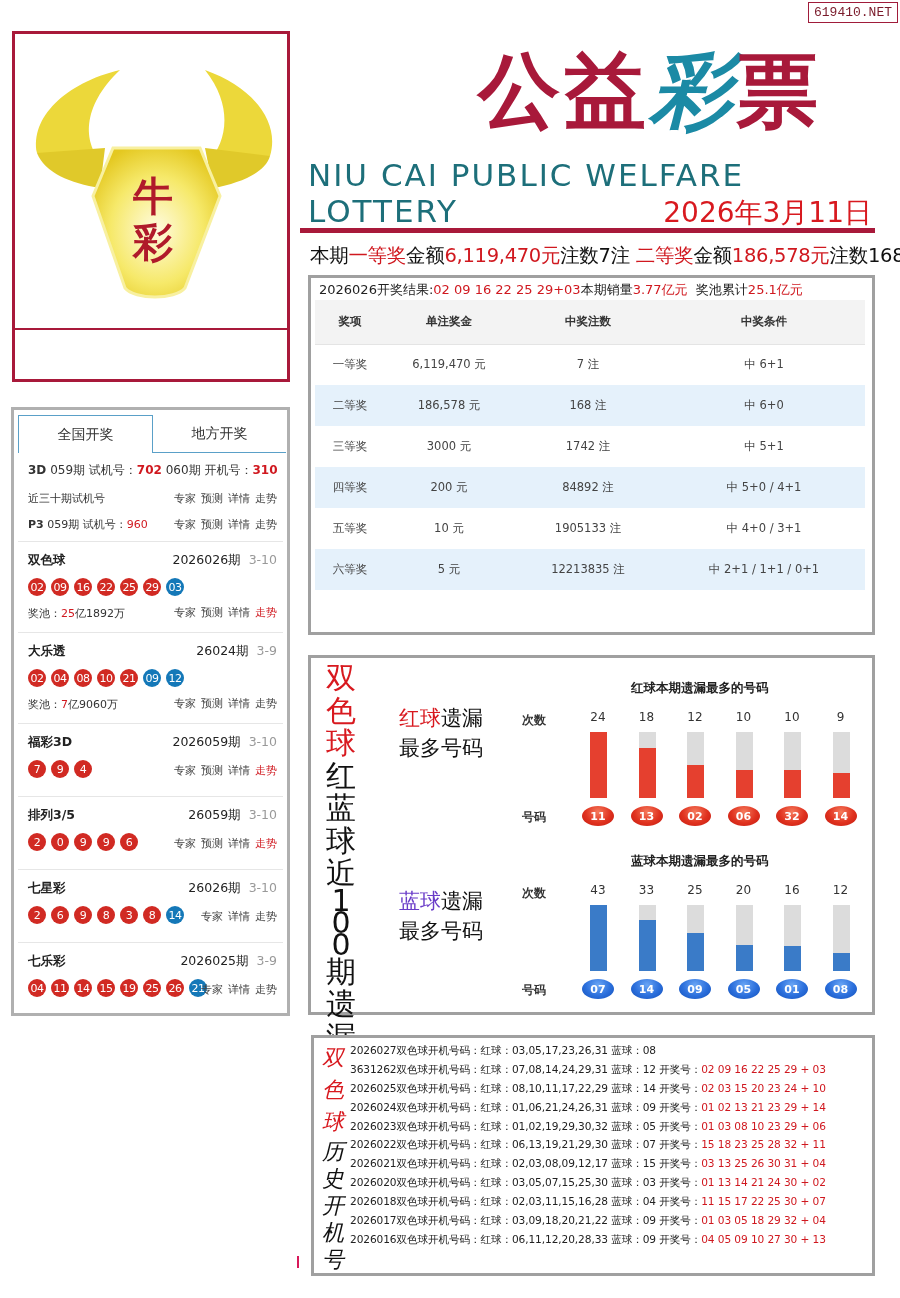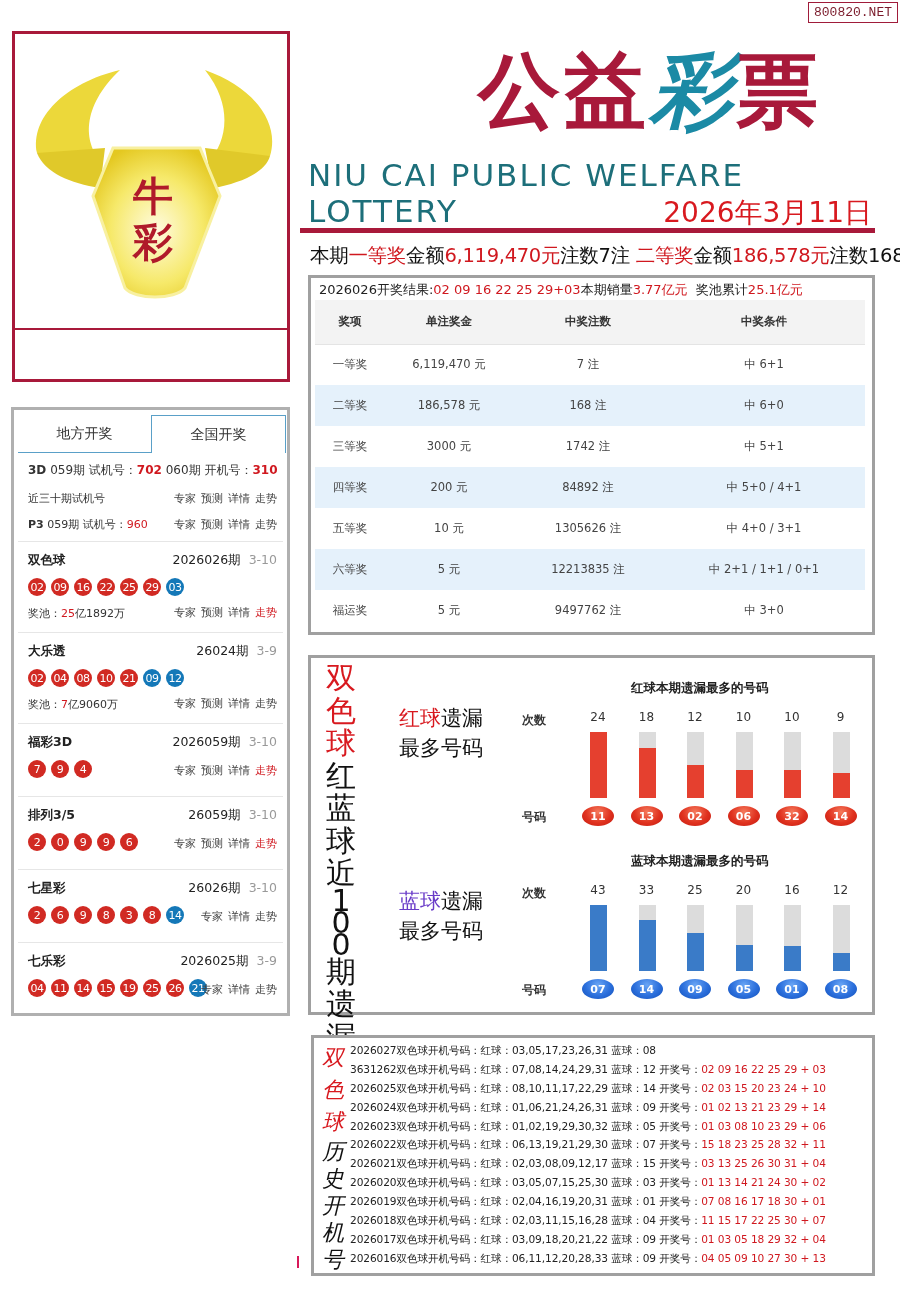--- a/index.html
+++ b/index.html
@@ -81,21 +81,21 @@
   .hist-vtext { position: absolute; left: 4px; top: 4px; width: 30px; font-size: 22px; line-height: 19.2px; text-align: center; color: #111; font-family: "DejaVu Serif", serif; font-style: italic; }
   .hist-vtext .red { color: #d8191f; }
   .hist-rows { position: absolute; left: 36px; top: 6px; }
   .hist-row { height: 18.9px; font-size: 10.6px; color: #222; white-space: nowrap; letter-spacing: -0.1px; }
   .hist-row .win { color: #d0181f; }
   .pink-mark { left: 297px; top: 1256px; width: 2px; height: 12px; background: #d8195a; }
 </style>
 </head>
 <body>
 
-<div class="abs watermark">800820.NET</div>
+<div class="abs watermark">619410.NET</div>
 
 <div class="abs logo-box">
   <div class="logo-inner">
     <svg class="logo-svg" width="252" height="270" viewBox="0 0 252 270">
       <defs>
         <radialGradient id="g1" cx="50%" cy="55%" r="60%">
           <stop offset="0%" stop-color="#fffbe0"></stop>
           <stop offset="60%" stop-color="#f6e96a"></stop>
           <stop offset="100%" stop-color="#e4c820"></stop>
         </radialGradient>
@@ -154,43 +154,37 @@
         </tr>
         <tr class="alt">
           <td>四等奖</td>
           <td>200 元</td>
           <td>84892 注</td>
           <td>中 5+0 / 4+1</td>
         </tr>
         <tr>
           <td>五等奖</td>
           <td>10 元</td>
-          <td>1305626 注</td>
+          <td>1905133 注</td>
           <td>中 4+0 / 3+1</td>
         </tr>
         <tr class="alt">
           <td>六等奖</td>
           <td>5 元</td>
           <td>12213835 注</td>
           <td>中 2+1 / 1+1 / 0+1</td>
         </tr>
-        <tr>
-          <td>福运奖</td>
-          <td>5 元</td>
-          <td>9497762 注</td>
-          <td>中 3+0</td>
-        </tr>
       </tbody>
   </table>
 </div>
 
 <div class="abs sidebar">
   <div class="tabs">
+    <div class="tab active">全国开奖</div>
     <div class="tab inactive">地方开奖</div>
-    <div class="tab active">全国开奖</div>
   </div>
 
   <div class="side-row" style="top:52px; font-size:12px;">
     <b>3D</b><span> 059期 试机号：</span><b class="red">702</b><span> 060期 开机号：</span><b class="red">310</b>
   </div>
   <div class="side-row" style="top:81px;">
     <span>近三十期试机号</span>
     <div class="links">
       <span>专家</span><span>预测</span><span>详情</span><span>走势</span>
     </div>
@@ -426,19 +420,18 @@
     </div>
   <div class="hist-rows" id="hist-rows">
       <div class="hist-row"><span style="white-space: pre;">2026027</span><span style="white-space: pre;">双色球开机号码：红球：</span><span style="white-space: pre;">03,05,17,23,26,31</span><span style="white-space: pre;"> 蓝球：</span><span style="white-space: pre;">08</span><span style="white-space: pre;"></span><span class="win" style="white-space: pre;"></span></div>
       <div class="hist-row"><span style="white-space: pre;">3631262</span><span style="white-space: pre;">双色球开机号码：红球：</span><span style="white-space: pre;">07,08,14,24,29,31</span><span style="white-space: pre;"> 蓝球：</span><span style="white-space: pre;">12</span><span style="white-space: pre;"> 开奖号：</span><span class="win" style="white-space: pre;">02 09 16 22 25 29 + 03</span></div>
       <div class="hist-row"><span style="white-space: pre;">2026025</span><span style="white-space: pre;">双色球开机号码：红球：</span><span style="white-space: pre;">08,10,11,17,22,29</span><span style="white-space: pre;"> 蓝球：</span><span style="white-space: pre;">14</span><span style="white-space: pre;"> 开奖号：</span><span class="win" style="white-space: pre;">02 03 15 20 23 24 + 10</span></div>
       <div class="hist-row"><span style="white-space: pre;">2026024</span><span style="white-space: pre;">双色球开机号码：红球：</span><span style="white-space: pre; text-align: right;">01,06,21,24,26,31</span><span style="white-space: pre;"> 蓝球：</span><span style="white-space: pre;">09</span><span style="white-space: pre;"> 开奖号：</span><span class="win" style="white-space: pre;">01 02 13 21 23 29 + 14</span></div>
       <div class="hist-row"><span style="white-space: pre;">2026023</span><span style="white-space: pre;">双色球开机号码：红球：</span><span style="white-space: pre;">01,02,19,29,30,32</span><span style="white-space: pre;"> 蓝球：</span><span style="white-space: pre;">05</span><span style="white-space: pre;"> 开奖号：</span><span class="win" style="white-space: pre;">01 03 08 10 23 29 + 06</span></div>
       <div class="hist-row"><span style="white-space: pre;">2026022</span><span style="white-space: pre;">双色球开机号码：红球：</span><span style="white-space: pre;">06,13,19,21,29,30</span><span style="white-space: pre;"> 蓝球：</span><span style="white-space: pre;">07</span><span style="white-space: pre;"> 开奖号：</span><span class="win" style="white-space: pre;">15 18 23 25 28 32 + 11</span></div>
       <div class="hist-row"><span style="white-space: pre;">2026021</span><span style="white-space: pre;">双色球开机号码：红球：</span><span style="white-space: pre;">02,03,08,09,12,17</span><span style="white-space: pre;"> 蓝球：</span><span style="white-space: pre;">15</span><span style="white-space: pre;"> 开奖号：</span><span class="win" style="white-space: pre;">03 13 25 26 30 31 + 04</span></div>
       <div class="hist-row"><span style="white-space: pre;">2026020</span><span style="white-space: pre;">双色球开机号码：红球：</span><span style="white-space: pre;">03,05,07,15,25,30</span><span style="white-space: pre;"> 蓝球：</span><span style="white-space: pre;">03</span><span style="white-space: pre;"> 开奖号：</span><span class="win" style="white-space: pre;">01 13 14 21 24 30 + 02</span></div>
-      <div class="hist-row"><span style="white-space: pre;">2026019</span><span style="white-space: pre;">双色球开机号码：红球：</span><span style="white-space: pre;">02,04,16,19,20,31</span><span style="white-space: pre;"> 蓝球：</span><span style="white-space: pre;">01</span><span style="white-space: pre;"> 开奖号：</span><span class="win" style="white-space: pre;">07 08 16 17 18 30 + 01</span></div>
       <div class="hist-row"><span style="white-space: pre;">2026018</span><span style="white-space: pre;">双色球开机号码：红球：</span><span style="white-space: pre;">02,03,11,15,16,28</span><span style="white-space: pre;"> 蓝球：</span><span style="white-space: pre;">04</span><span style="white-space: pre;"> 开奖号：</span><span class="win" style="white-space: pre;">11 15 17 22 25 30 + 07</span></div>
       <div class="hist-row"><span style="white-space: pre;">2026017</span><span style="white-space: pre;">双色球开机号码：红球：</span><span style="white-space: pre;">03,09,18,20,21,22</span><span style="white-space: pre;"> 蓝球：</span><span style="white-space: pre;">09</span><span style="white-space: pre;"> 开奖号：</span><span class="win" style="white-space: pre;">01 03 05 18 29 32 + 04</span></div>
       <div class="hist-row"><span style="white-space: pre;">2026016</span><span style="white-space: pre;">双色球开机号码：红球：</span><span style="white-space: pre;">06,11,12,20,28,33</span><span style="white-space: pre;"> 蓝球：</span><span style="white-space: pre;">09</span><span style="white-space: pre;"> 开奖号：</span><span class="win" style="white-space: pre;">04 05 09 10 27 30 + 13</span></div>
     </div>
 </div>
 <div class="abs pink-mark"></div>
 
 </body></html>

